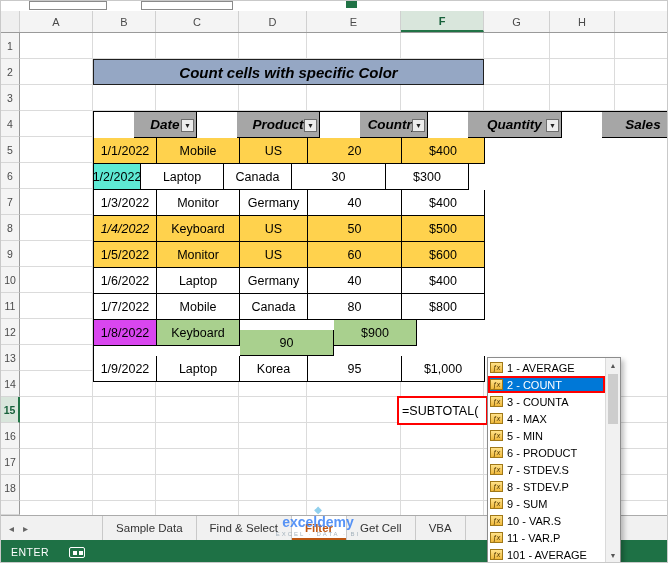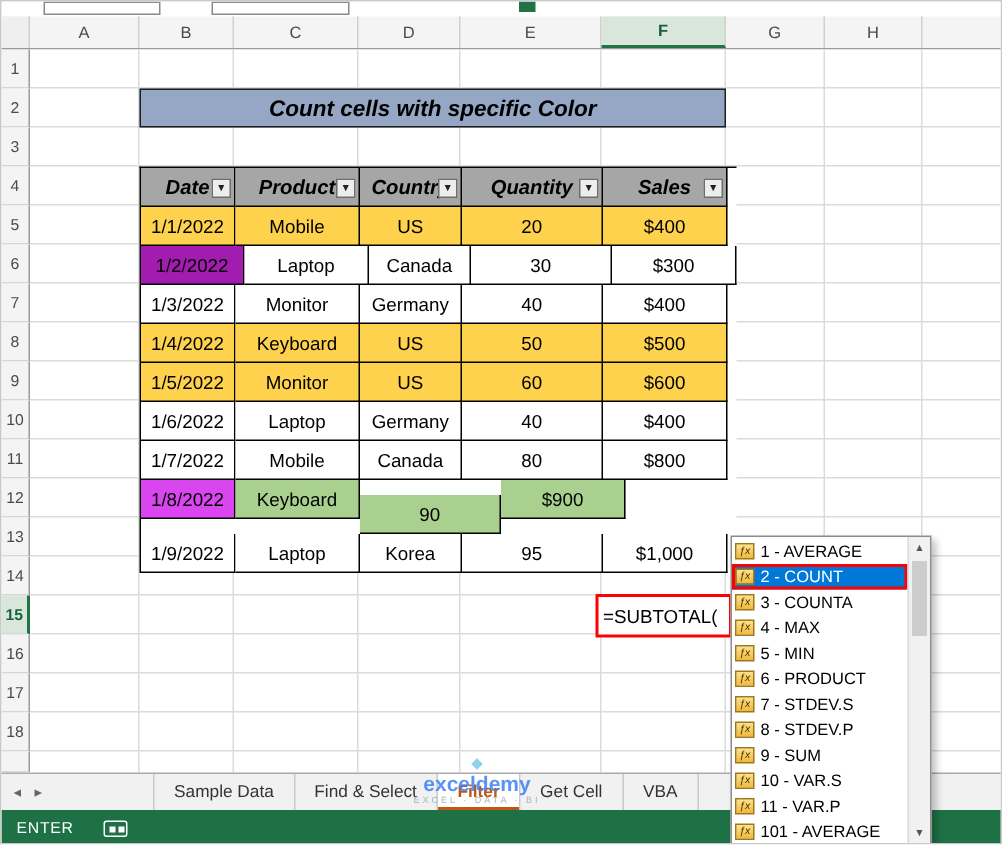--- a/index.html
+++ b/index.html
@@ -29,21 +29,21 @@
   .vline{position:absolute;top:0;width:1px;height:482px;background:#DBDBDB;}
   .hline{position:absolute;left:0;height:1px;width:649px;background:#DBDBDB;}
 
   
   .title-banner{position:absolute;left:92px;top:58px;width:391px;height:26px;background:#95A7C4;border:1px solid #1f1f1f;display:flex;align-items:center;justify-content:center;font-size:15px;font-weight:bold;font-style:italic;color:#000;z-index:4;}
 
   
   .datatable{position:absolute;left:92px;top:110px;border-top:1px solid #000;border-left:1px solid #000;z-index:4;background:#fff;}
   .trow{display:flex;}
   .tcell{height:26px;border-right:1px solid #000;border-bottom:1px solid #000;display:flex;align-items:center;justify-content:center;font-size:12.5px;color:#000;background:#fff;position:relative;overflow:hidden;}
-  .tcell.hdr{background:#A6A6A6;font-weight:bold;font-style:italic;font-size:13.5px;}
+  .tcell.hdr{background:#A6A6A6;font-weight:bold;font-style:italic;font-size:13.5px;margin-left:40px;}
   .filter-btn{position:absolute;right:2px;top:7px;width:13px;height:13px;background:#EDEDED;border:1px solid #6d6d6d;font-size:7px;line-height:11px;text-align:center;color:#222;font-style:normal;font-weight:normal;}
 
   
   .formula-box{position:absolute;left:396px;top:395px;width:91px;height:29px;border:2px solid #FF0000;background:#fff;display:flex;align-items:center;padding-left:3px;font-size:12.5px;color:#000;z-index:8;}
 
   
   .dropdown{position:absolute;left:486px;top:356px;width:134px;height:207px;background:#fff;border:1px solid #8c8c8c;box-shadow:3px 3px 5px rgba(0,0,0,.25);z-index:10;display:flex;}
   .dd-list{width:117px;padding-top:1px;}
   .dd-item{height:17px;display:flex;align-items:center;padding-left:2px;font-size:11px;color:#000;white-space:nowrap;}
   .dd-item .fx{flex:0 0 13px;width:13px;height:11px;margin-right:4px;background:linear-gradient(#FFE28A,#F0B93C);border:1px solid #A07818;font-size:7px;line-height:9px;text-align:center;color:#4a3300;font-style:italic;}
@@ -175,35 +175,35 @@
         </div>
       </div>
       <div class="trow">
         <div class="tcell" style="width: 63px; background: rgb(255, 210, 77);">1/1/2022</div>
         <div class="tcell" style="width: 83px; background: rgb(255, 210, 77);">Mobile</div>
         <div class="tcell" style="width: 68px; background: rgb(255, 210, 77);">US</div>
         <div class="tcell" style="width: 94px; background: rgb(255, 210, 77);">20</div>
         <div class="tcell" style="width: 83px; background: rgb(255, 210, 77);">$400</div>
       </div>
       <div class="trow">
-        <div class="tcell" style="width: 69px; background: #a21caf;">1/2/2022</div>
+        <div class="tcell" style="width: 47px; background: #5eead4;">1/2/2022</div>
         <div class="tcell" style="width: 83px; background: rgb(255, 255, 255);">Laptop</div>
         <div class="tcell" style="width: 68px; background: rgb(255, 255, 255);">Canada</div>
         <div class="tcell" style="width: 94px; background: rgb(255, 255, 255);">30</div>
         <div class="tcell" style="width: 83px; background: rgb(255, 255, 255);">$300</div>
       </div>
       <div class="trow">
         <div class="tcell" style="width: 63px; background: rgb(255, 255, 255);">1/3/2022</div>
         <div class="tcell" style="width: 83px; background: rgb(255, 255, 255);">Monitor</div>
         <div class="tcell" style="width: 68px; background: rgb(255, 255, 255);">Germany</div>
         <div class="tcell" style="width: 94px; background: rgb(255, 255, 255);">40</div>
         <div class="tcell" style="width: 83px; background: rgb(255, 255, 255);">$400</div>
       </div>
       <div class="trow">
-        <div class="tcell" style="width: 63px; background: rgb(255, 210, 77);">1/4/2022</div>
+        <div class="tcell" style="width: 63px; background: rgb(255, 210, 77); font-style: italic;">1/4/2022</div>
         <div class="tcell" style="width: 83px; background: rgb(255, 210, 77);">Keyboard</div>
         <div class="tcell" style="width: 68px; background: rgb(255, 210, 77);">US</div>
         <div class="tcell" style="width: 94px; background: rgb(255, 210, 77);">50</div>
         <div class="tcell" style="width: 83px; background: rgb(255, 210, 77);">$500</div>
       </div>
       <div class="trow">
         <div class="tcell" style="width: 63px; background: rgb(255, 210, 77);">1/5/2022</div>
         <div class="tcell" style="width: 83px; background: rgb(255, 210, 77);">Monitor</div>
         <div class="tcell" style="width: 68px; background: rgb(255, 210, 77);">US</div>
         <div class="tcell" style="width: 94px; background: rgb(255, 210, 77);">60</div>

